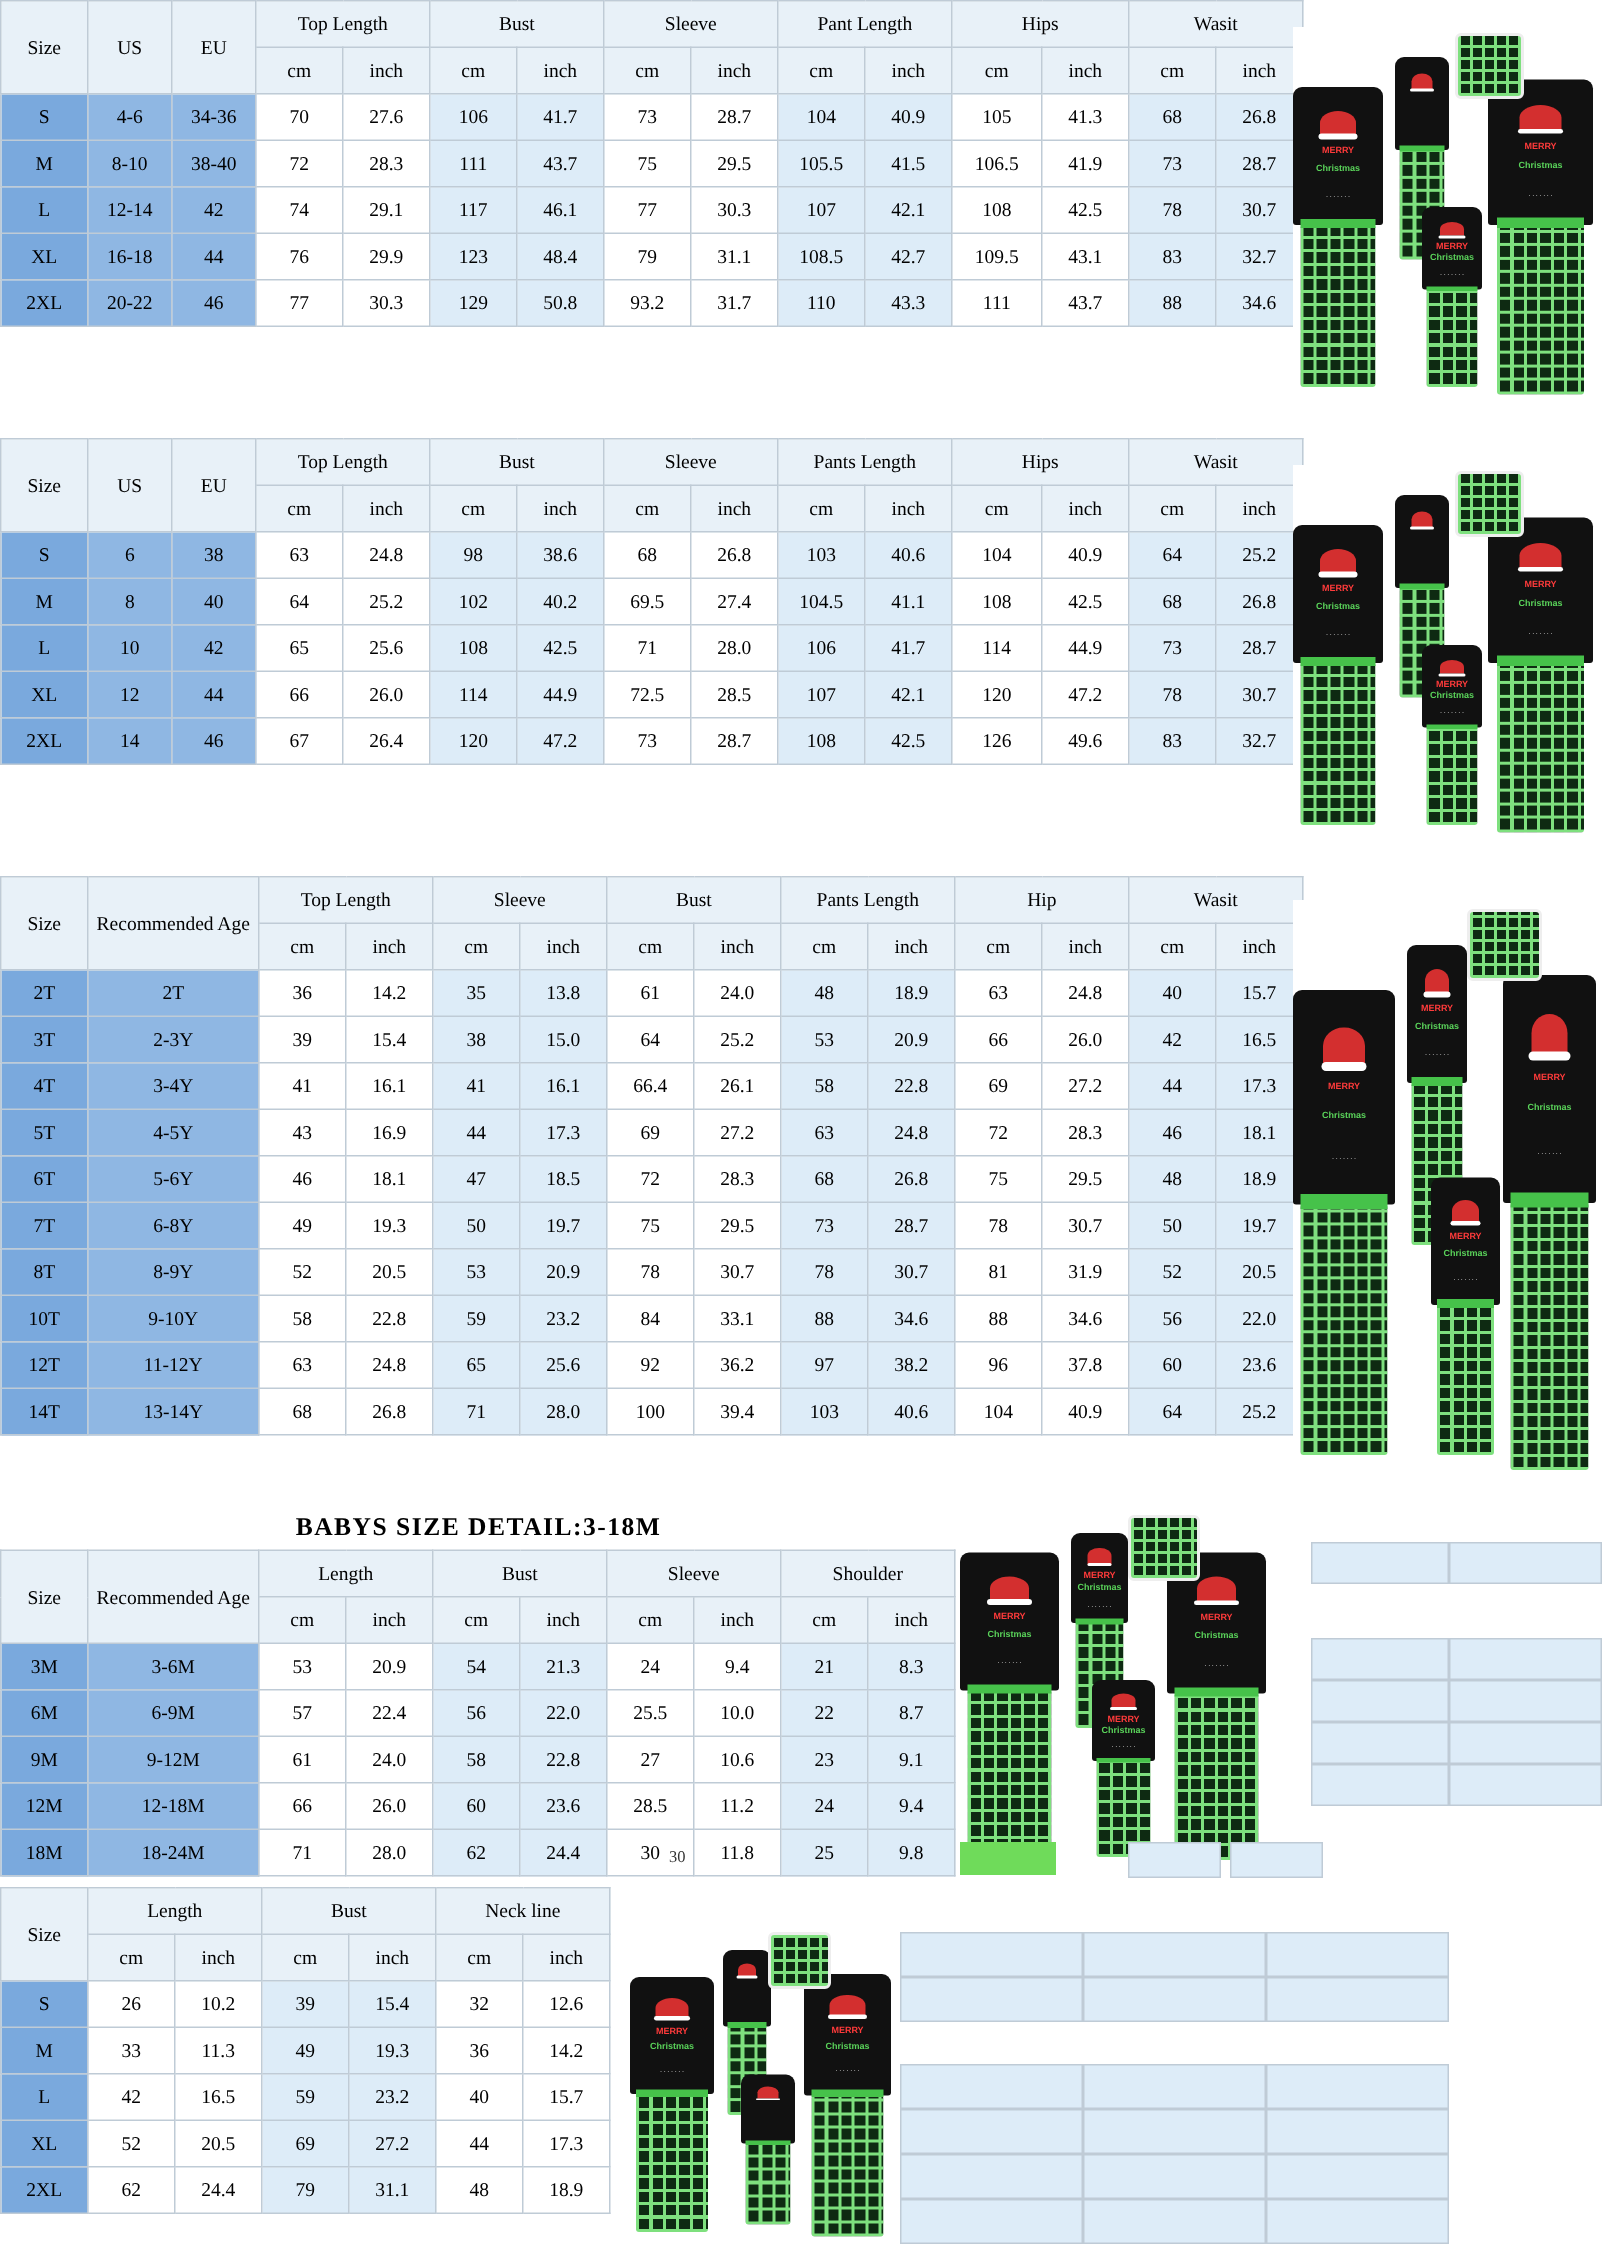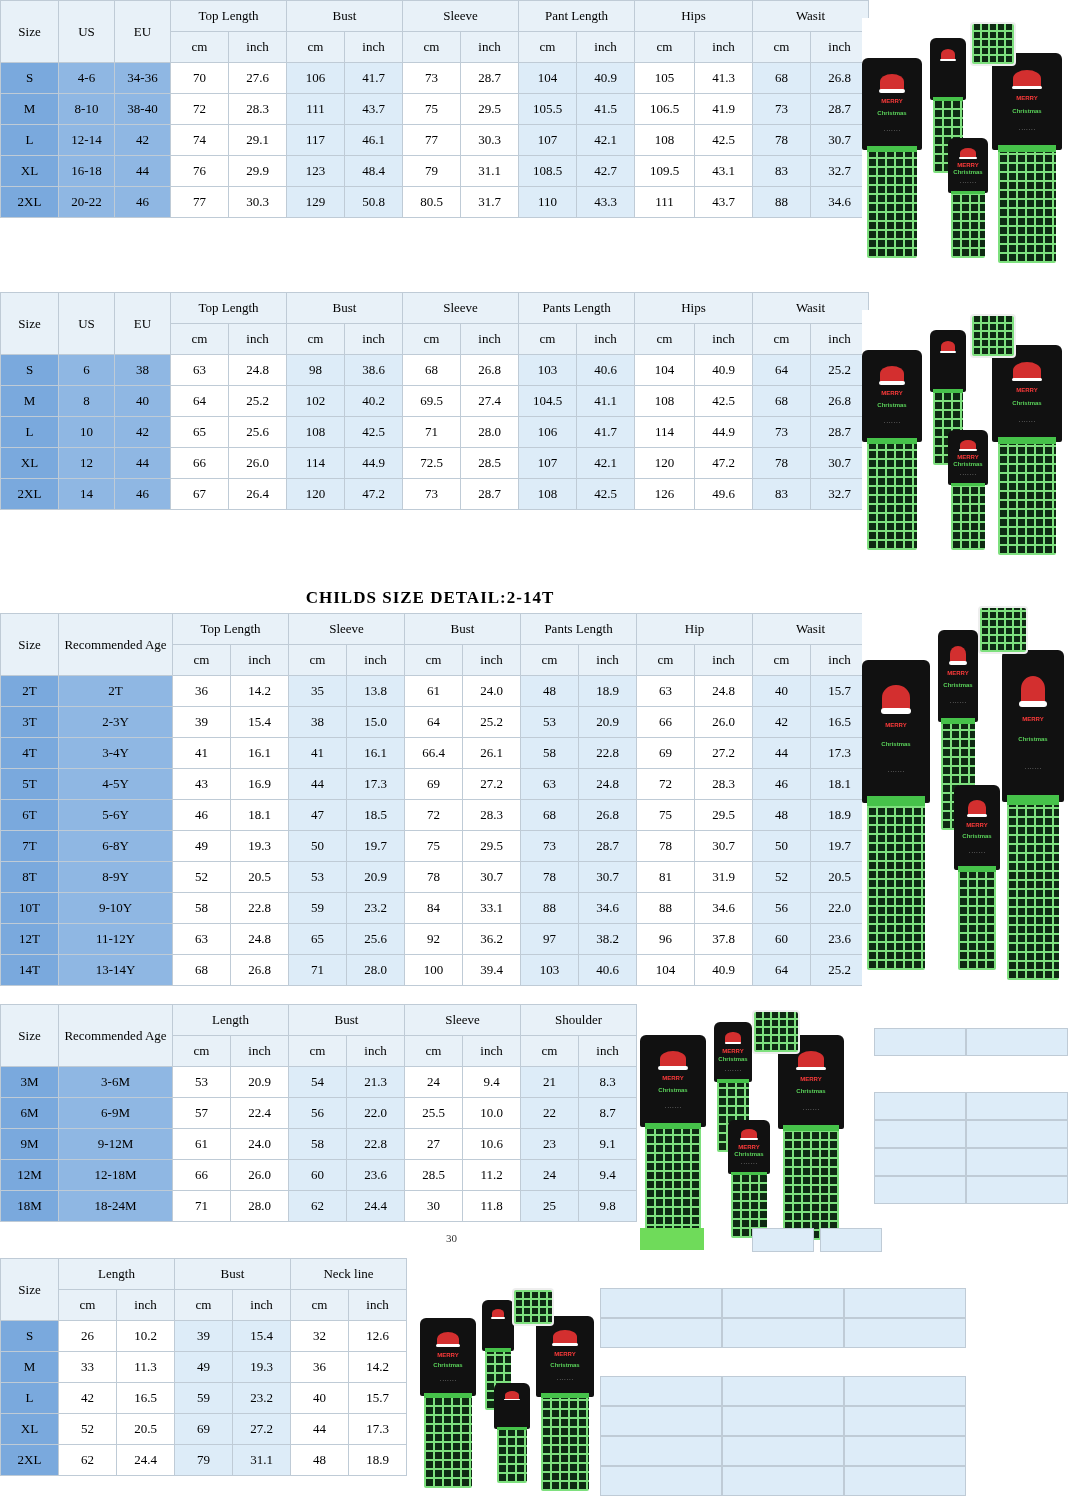--- a/index.html
+++ b/index.html
@@ -181,21 +181,21 @@
             <td class="val blue">32.7</td>
           </tr>
           <tr>
             <td class="szcell">2XL</td>
             <td class="usc">20-22</td>
             <td class="usc">46</td>
             <td class="val">77</td>
             <td class="val">30.3</td>
             <td class="val blue">129</td>
             <td class="val blue">50.8</td>
-            <td class="val">80.5</td>
+            <td class="val">93.2</td>
             <td class="val">31.7</td>
             <td class="val blue">110</td>
             <td class="val blue">43.3</td>
             <td class="val">111</td>
             <td class="val">43.7</td>
             <td class="val blue">88</td>
             <td class="val blue">34.6</td>
           </tr>
         </tbody>
       </table>
@@ -415,21 +415,20 @@
           <div class="txt" style="top: 54.6px; color: rgb(90, 211, 90);">Christmas</div>
           <div class="txt2" style="top: 73.5px;">· · · · · · ·</div>
           <div class="pants" style="left: 5.6px; top: 96.6px; width: 58.8px; height: 113.4px;"></div>
           <div class="cuff" style="left: 5.6px; top: 92.4px; width: 58.8px; height: 6.3px;"></div>
         </div>
         <div class="sqpat" style="left: 108px; top: 4px; width: 42px; height: 40px;"></div>
       </div>
     </div>
 
   <div class="section" style="position:absolute;left:0;top:584px;width:860px;">
-    <div class="sec-title">CHILDS SIZE DETAIL:2-14T</div>
     <table class="size" id="tbl-childs" style="width: 868px;">
         <colgroup>
           <col style="width: 58px;">
           <col style="width: 114px;">
           <col style="width: 58px;">
           <col style="width: 58px;">
           <col style="width: 58px;">
           <col style="width: 58px;">
           <col style="width: 58px;">
           <col style="width: 58px;">
@@ -670,20 +669,21 @@
           <div class="txt" style="top: 85.8px; color: rgb(90, 211, 90);">Christmas</div>
           <div class="txt2" style="top: 115.5px;">· · · · · · ·</div>
           <div class="pants" style="left: 4.96px; top: 151.8px; width: 52.08px; height: 178.2px;"></div>
           <div class="cuff" style="left: 4.96px; top: 145.2px; width: 52.08px; height: 9.9px;"></div>
         </div>
         <div class="sqpat" style="left: 116px; top: 6px; width: 46px; height: 44px;"></div>
       </div>
     </div>
 
   <div class="section" style="position:absolute;left:0;top:1004px;width:638px;">
+    <div class="sec-title">BABYS SIZE DETAIL:3-18M</div>
     <table class="size" id="tbl-babys" style="width: 636px;">
         <colgroup>
           <col style="width: 58px;">
           <col style="width: 114px;">
           <col style="width: 58px;">
           <col style="width: 58px;">
           <col style="width: 58px;">
           <col style="width: 58px;">
           <col style="width: 58px;">
           <col style="width: 58px;">

